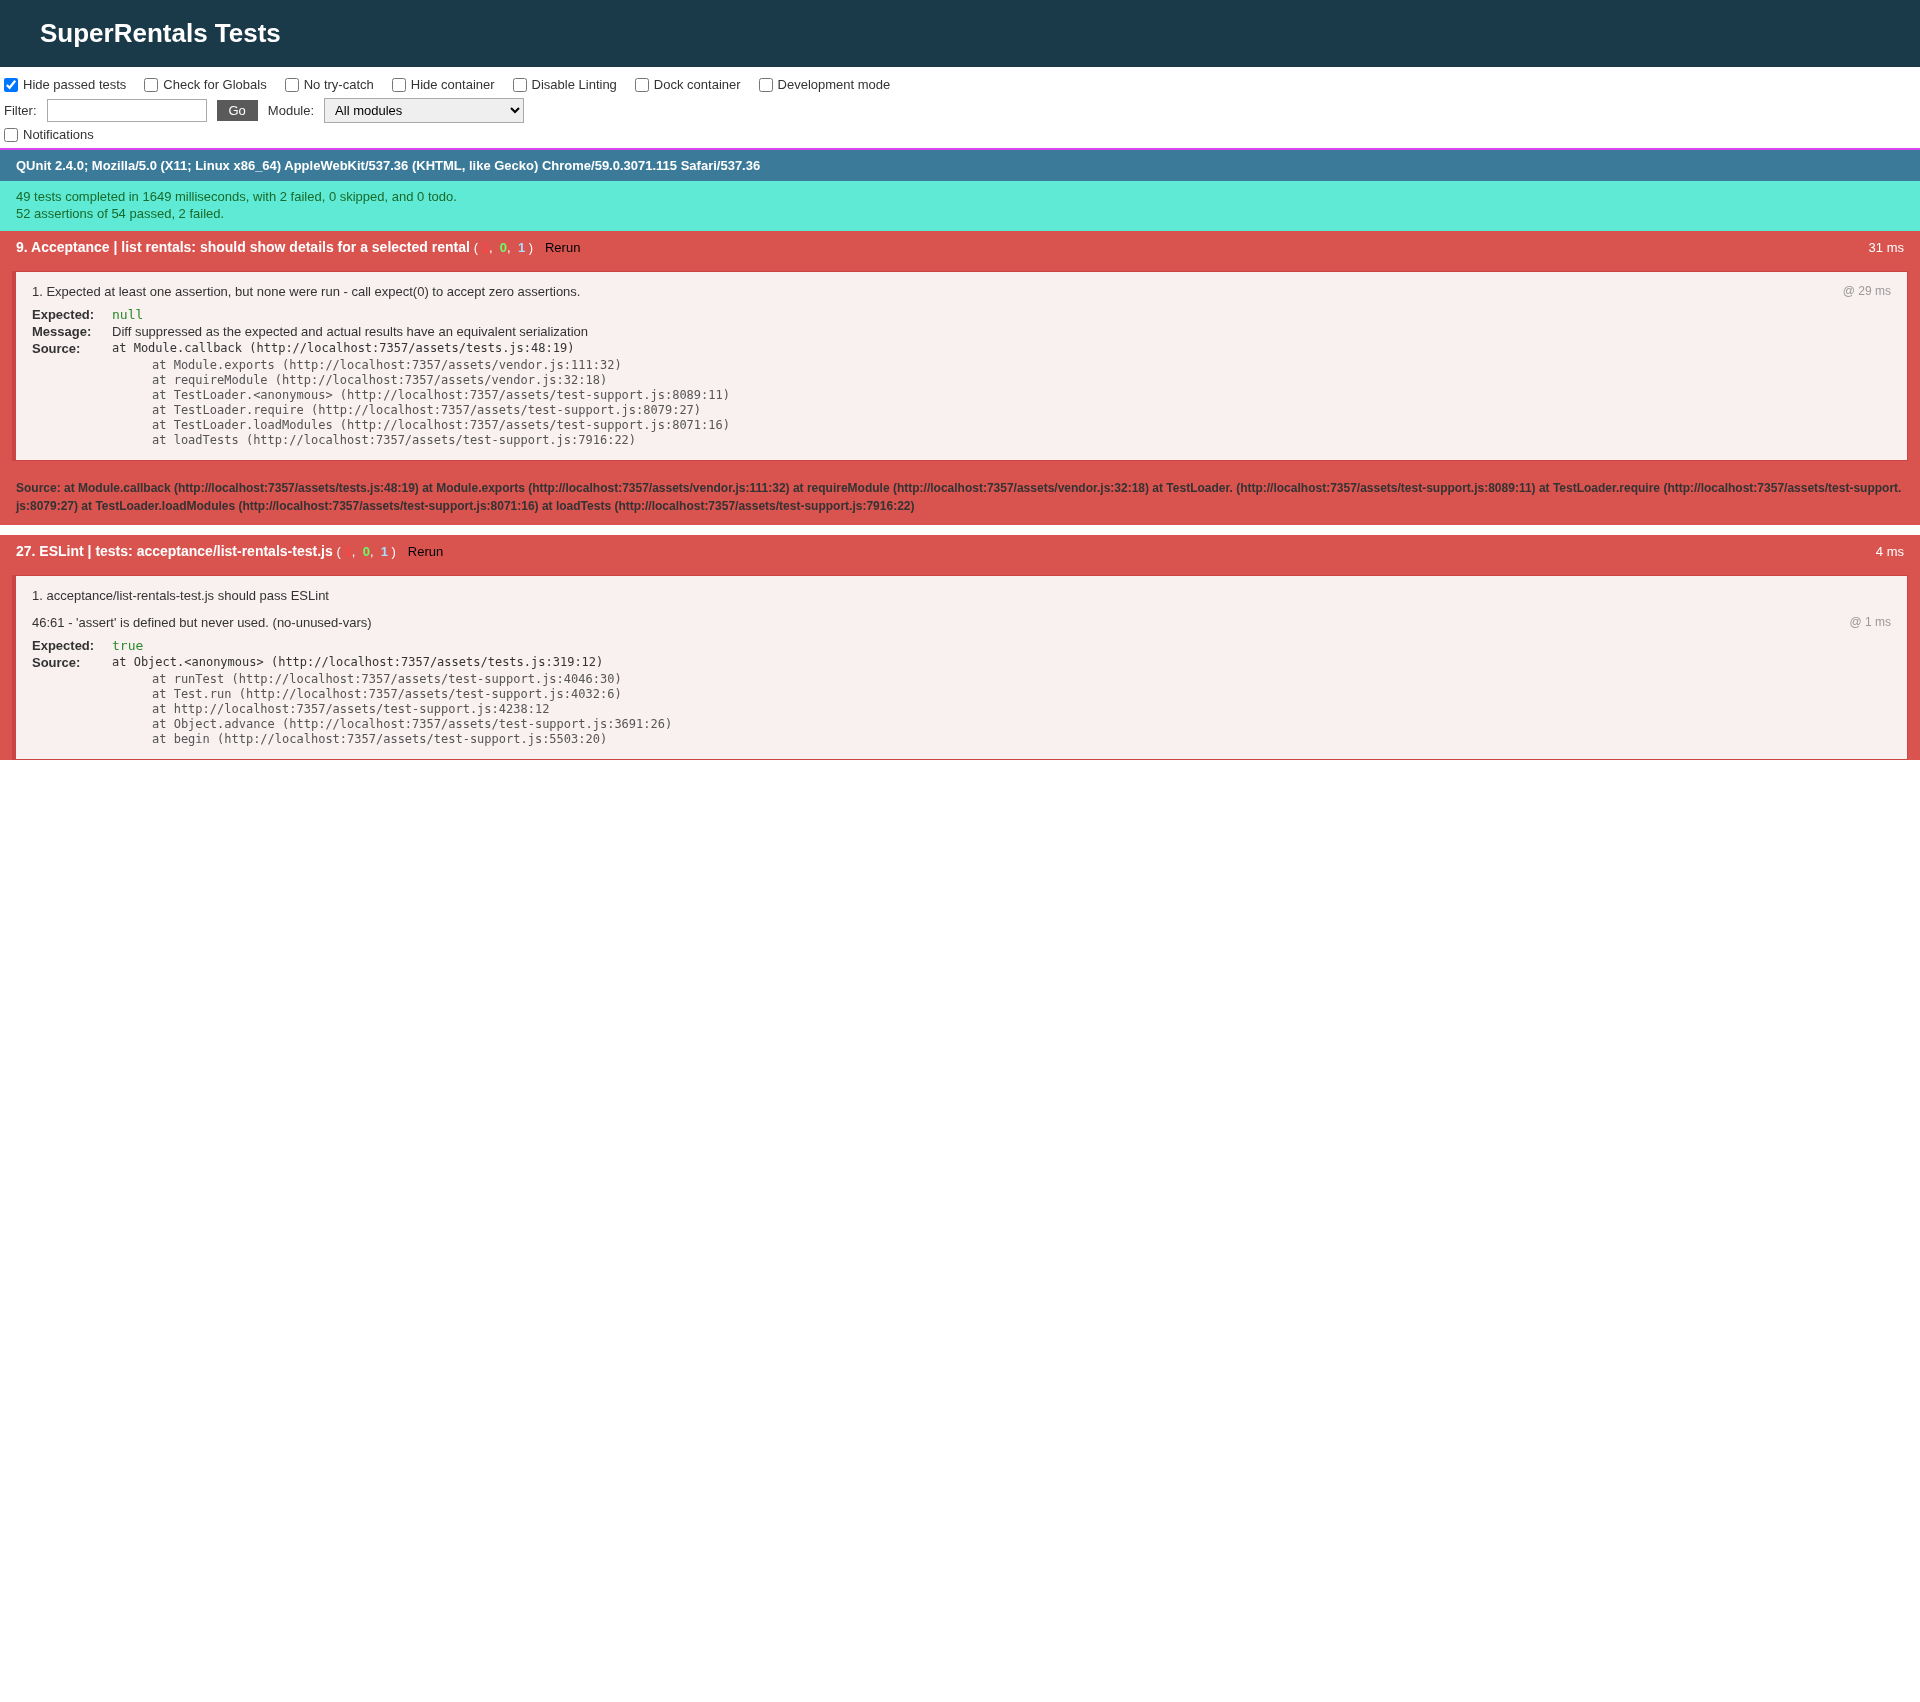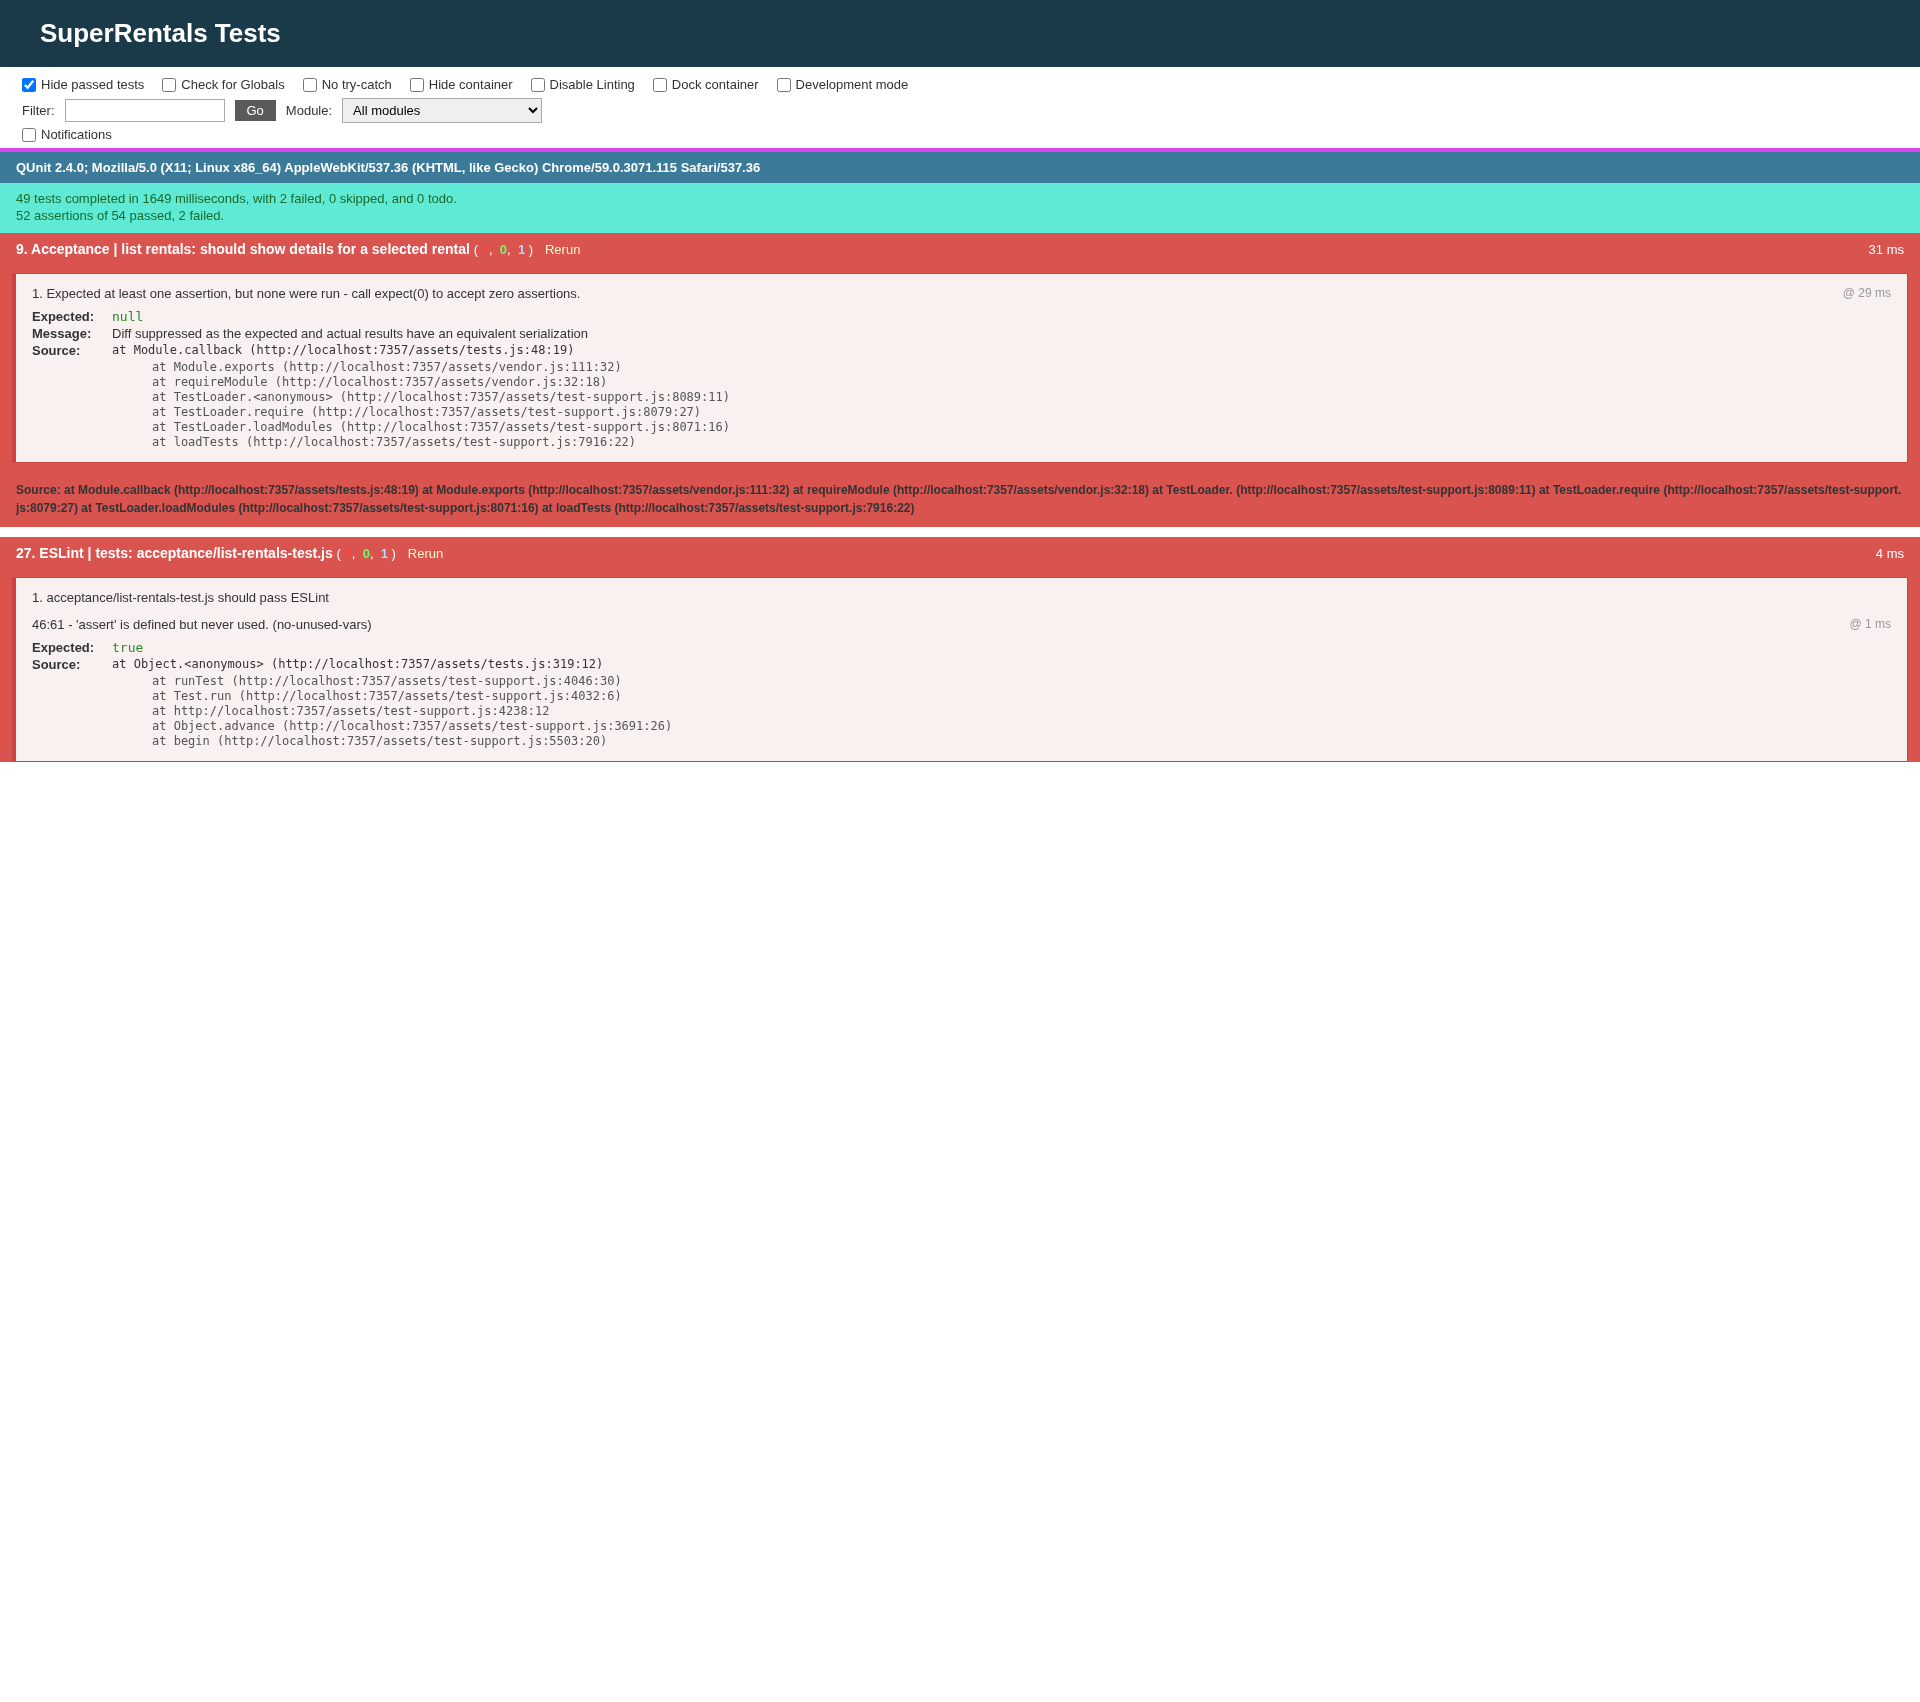--- a/index.html
+++ b/index.html
@@ -13,22 +13,22 @@
     .app-header {
       background: #1a3a4a;
       color: #fff;
       padding: 18px 40px;
       font-size: 26px;
       font-weight: bold;
     }
     
     .toolbar {
       background: #fff;
-      border-bottom: 4px solid #d946ef;
-      padding: 10px 16px 6px 22px;
+      border-bottom: 2px solid #d946ef;
+      padding: 10px 16px 6px 4px;
     }
     .toolbar-row1 {
       display: flex;
       flex-wrap: wrap;
       align-items: center;
       gap: 18px;
       margin-bottom: 6px;
     }
     .toolbar-row2 {
       display: flex;
@@ -119,21 +119,21 @@
       color: #fff;
     }
     .test-counts {
       font-weight: normal;
       font-size: 13px;
     }
     .count-red { color: #ff4444; font-weight: bold; }
     .count-green { color: #66ff66; font-weight: bold; }
     .count-blue { color: #aaddff; font-weight: bold; }
     .rerun-link {
-      color: #fef9c3;
+      color: #000000;
       text-decoration: none;
       font-weight: normal;
       font-size: 13px;
       margin-left: 8px;
       text-align: center;
     }
     .test-time {
       font-size: 13px;
       color: #fff;
     }

